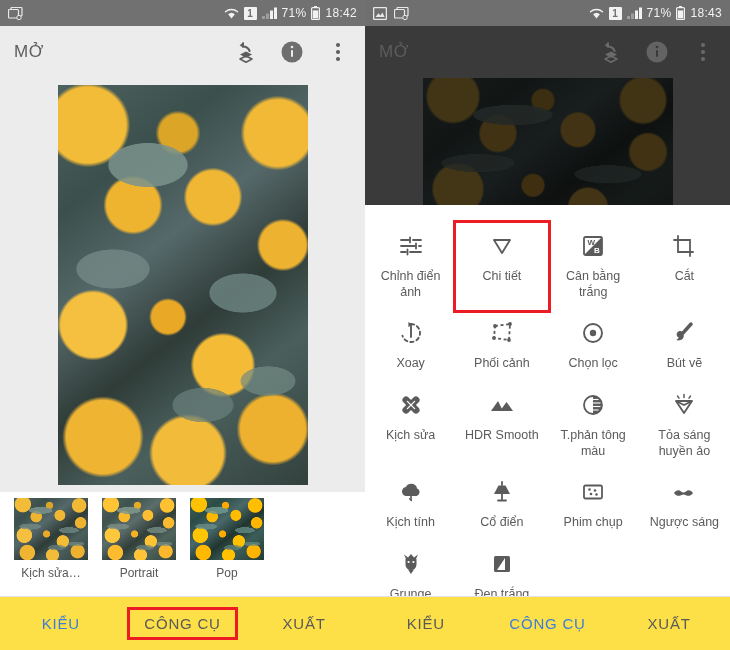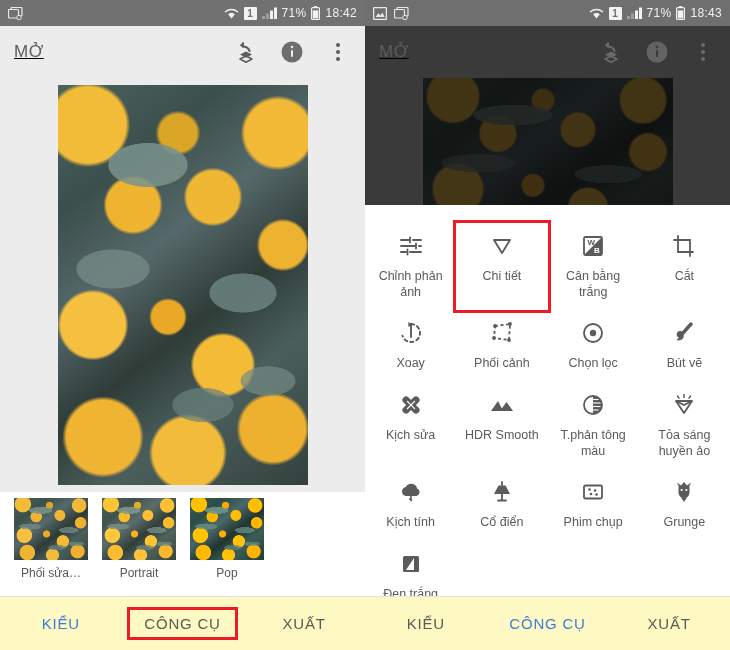--- a/index.html
+++ b/index.html
@@ -26,21 +26,21 @@
   .sb-text { font-size: 12px; letter-spacing: .3px; }
   .sim-badge {
     display: inline-flex; align-items: center; justify-content: center;
     width: 13px; height: 13px; background: #f2f2f2; color: #717171;
     font-size: 10px; font-weight: bold; border-radius: 1px;
   }
 
   
   .appbar {
     height: 52px; display: flex; align-items: center;
-    padding: 0 14px; background: #ececec; text-decoration: underline;
+    padding: 0 14px; background: #ececec;
   }
   .appbar.dark { background: #3a3a3a; }
   .appbar-title { font-size: 17px; color: #5d5d5d; letter-spacing: .5px; }
   .appbar.dark .appbar-title { color: #5c5c5c; }
   .appbar-actions { margin-left: auto; display: flex; align-items: center; gap: 20px; }
   .ab-btn { display: inline-flex; align-items: center; justify-content: center;
             width: 26px; height: 26px; cursor: pointer; }
   .kebab { display: flex; flex-direction: column; gap: 3px; align-items: center; }
   .kebab i { width: 4px; height: 4px; border-radius: 50%; background: #5d5d5d; display: block; }
   .appbar.dark .kebab i { background: #6a6a6a; }
@@ -89,21 +89,21 @@
     margin-top: 6px; font-size: 12px; color: #585858;
     white-space: nowrap; overflow: hidden; text-overflow: clip;
   }
   .filter.warm .flowerbed { filter: saturate(1.15) brightness(1.02) sepia(.12); }
   .filter.smooth .flowerbed { filter: saturate(1.05) contrast(.95) brightness(1.06); }
   .filter.pop .flowerbed { filter: saturate(1.45) contrast(1.12); }
 
   
   .tabbar {
     position: absolute; bottom: 0; left: 0; right: 0; height: 54px;
-    background: #fef9c3; border-top: 1px solid #e2e2e2;
+    background: #fde047; border-top: 1px solid #e2e2e2;
     display: flex; align-items: center;
   }
   .tab {
     flex: 1; text-align: center; font-size: 15px; letter-spacing: .8px;
     color: #5a5a5a; cursor: pointer; position: relative;
     padding: 6px 0;
   }
   .tab.active { color: #3b7ddd; }
   .redbox { outline: 3px solid #ed1c24; outline-offset: 0; }
   .tab .inner { display: inline-block; padding: 5px 14px; }
@@ -213,21 +213,21 @@
       <div class="photo main">
         <div class="flowerbed"></div>
       </div>
     </div>
 
     <div class="filters">
       <div class="filter">
         <div class="thumb">
             <div class="flowerbed"></div>
           </div>
-        <div class="label">Phối sửa…</div>
+        <div class="label">Kịch sửa…</div>
       </div>
       <div class="filter warm">
         <div class="thumb">
             <div class="flowerbed"></div>
           </div>
         <div class="label">Portrait</div>
       </div>
       <div class="filter pop">
         <div class="thumb">
             <div class="flowerbed"></div>
@@ -335,21 +335,21 @@
 
         <div class="tool">
           <span class="ticon">
             <svg width="26" height="26" viewBox="0 0 26 26">
                 <g stroke="#5b5b5b" stroke-width="1.8" stroke-linecap="round">
                   <path d="M3 7h8M15 7h8M3 13h14M21 13h2M3 19h5M12 19h11"></path>
                   <path d="M12 4.5v5M18 10.5v5M9.5 16.5v5"></path>
                 </g>
               </svg>
           </span>
-          <span class="tlabel">Chỉnh phản ảnh</span>
+          <span class="tlabel">Chỉnh điển ảnh</span>
         </div>
 
         <div class="tool highlight">
           <span class="ticon">
             <svg width="26" height="26" viewBox="0 0 26 26">
                 <path d="M5 7 L21 7 L13 20 Z" fill="none" stroke="#5b5b5b" stroke-width="1.8" stroke-linejoin="round"></path>
               </svg>
           </span>
           <span class="tlabel">Chi tiết</span>
         </div>
@@ -514,20 +514,28 @@
                   <circle cx="9.5" cy="10.5" r="1.3"></circle>
                   <circle cx="15" cy="11.5" r="1.3"></circle>
                   <circle cx="11" cy="15" r="1.3"></circle>
                   <circle cx="16.5" cy="15.5" r="1.3"></circle>
                 </g>
               </svg>
           </span>
           <span class="tlabel">Phim chụp</span>
         </div>
 
+        <div class="tool">
+          <span class="ticon">
+            <svg width="26" height="26" viewBox="0 0 26 26">
+                <path d="M3 14 c2 -3 5 -3.6 7 -1.6 c1.4 1.4 3.4 1.4 5 0 c2 -2 5 -1.4 7 1.6 c-1.6 2.6 -4.6 3.6 -7 2.2 c-1.6 -0.9 -3.4 -0.9 -5 0 c-2.4 1.4 -5.4 0.4 -7 -2.2 z" fill="#5b5b5b"></path>
+              </svg>
+          </span>
+          <span class="tlabel">Ngược sáng</span>
+        </div>
 
         <div class="tool">
           <span class="ticon">
             <svg width="26" height="26" viewBox="0 0 26 26">
                 <path d="M8 8 L6 3.5 L10 6.5 L13 3 L16 6.5 L20 3.5 L18 8 z" fill="#5b5b5b"></path>
                 <path d="M7.5 8 h11 v5.5 a5.5 5.5 0 0 1 -11 0 z" fill="#5b5b5b"></path>
                 <path d="M10 18.5 L13 23 L16 18.5 Z" fill="#5b5b5b"></path>
                 <g fill="#fff">
                   <circle cx="10.6" cy="11" r="1.1"></circle>
                   <circle cx="15.4" cy="11" r="1.1"></circle>

